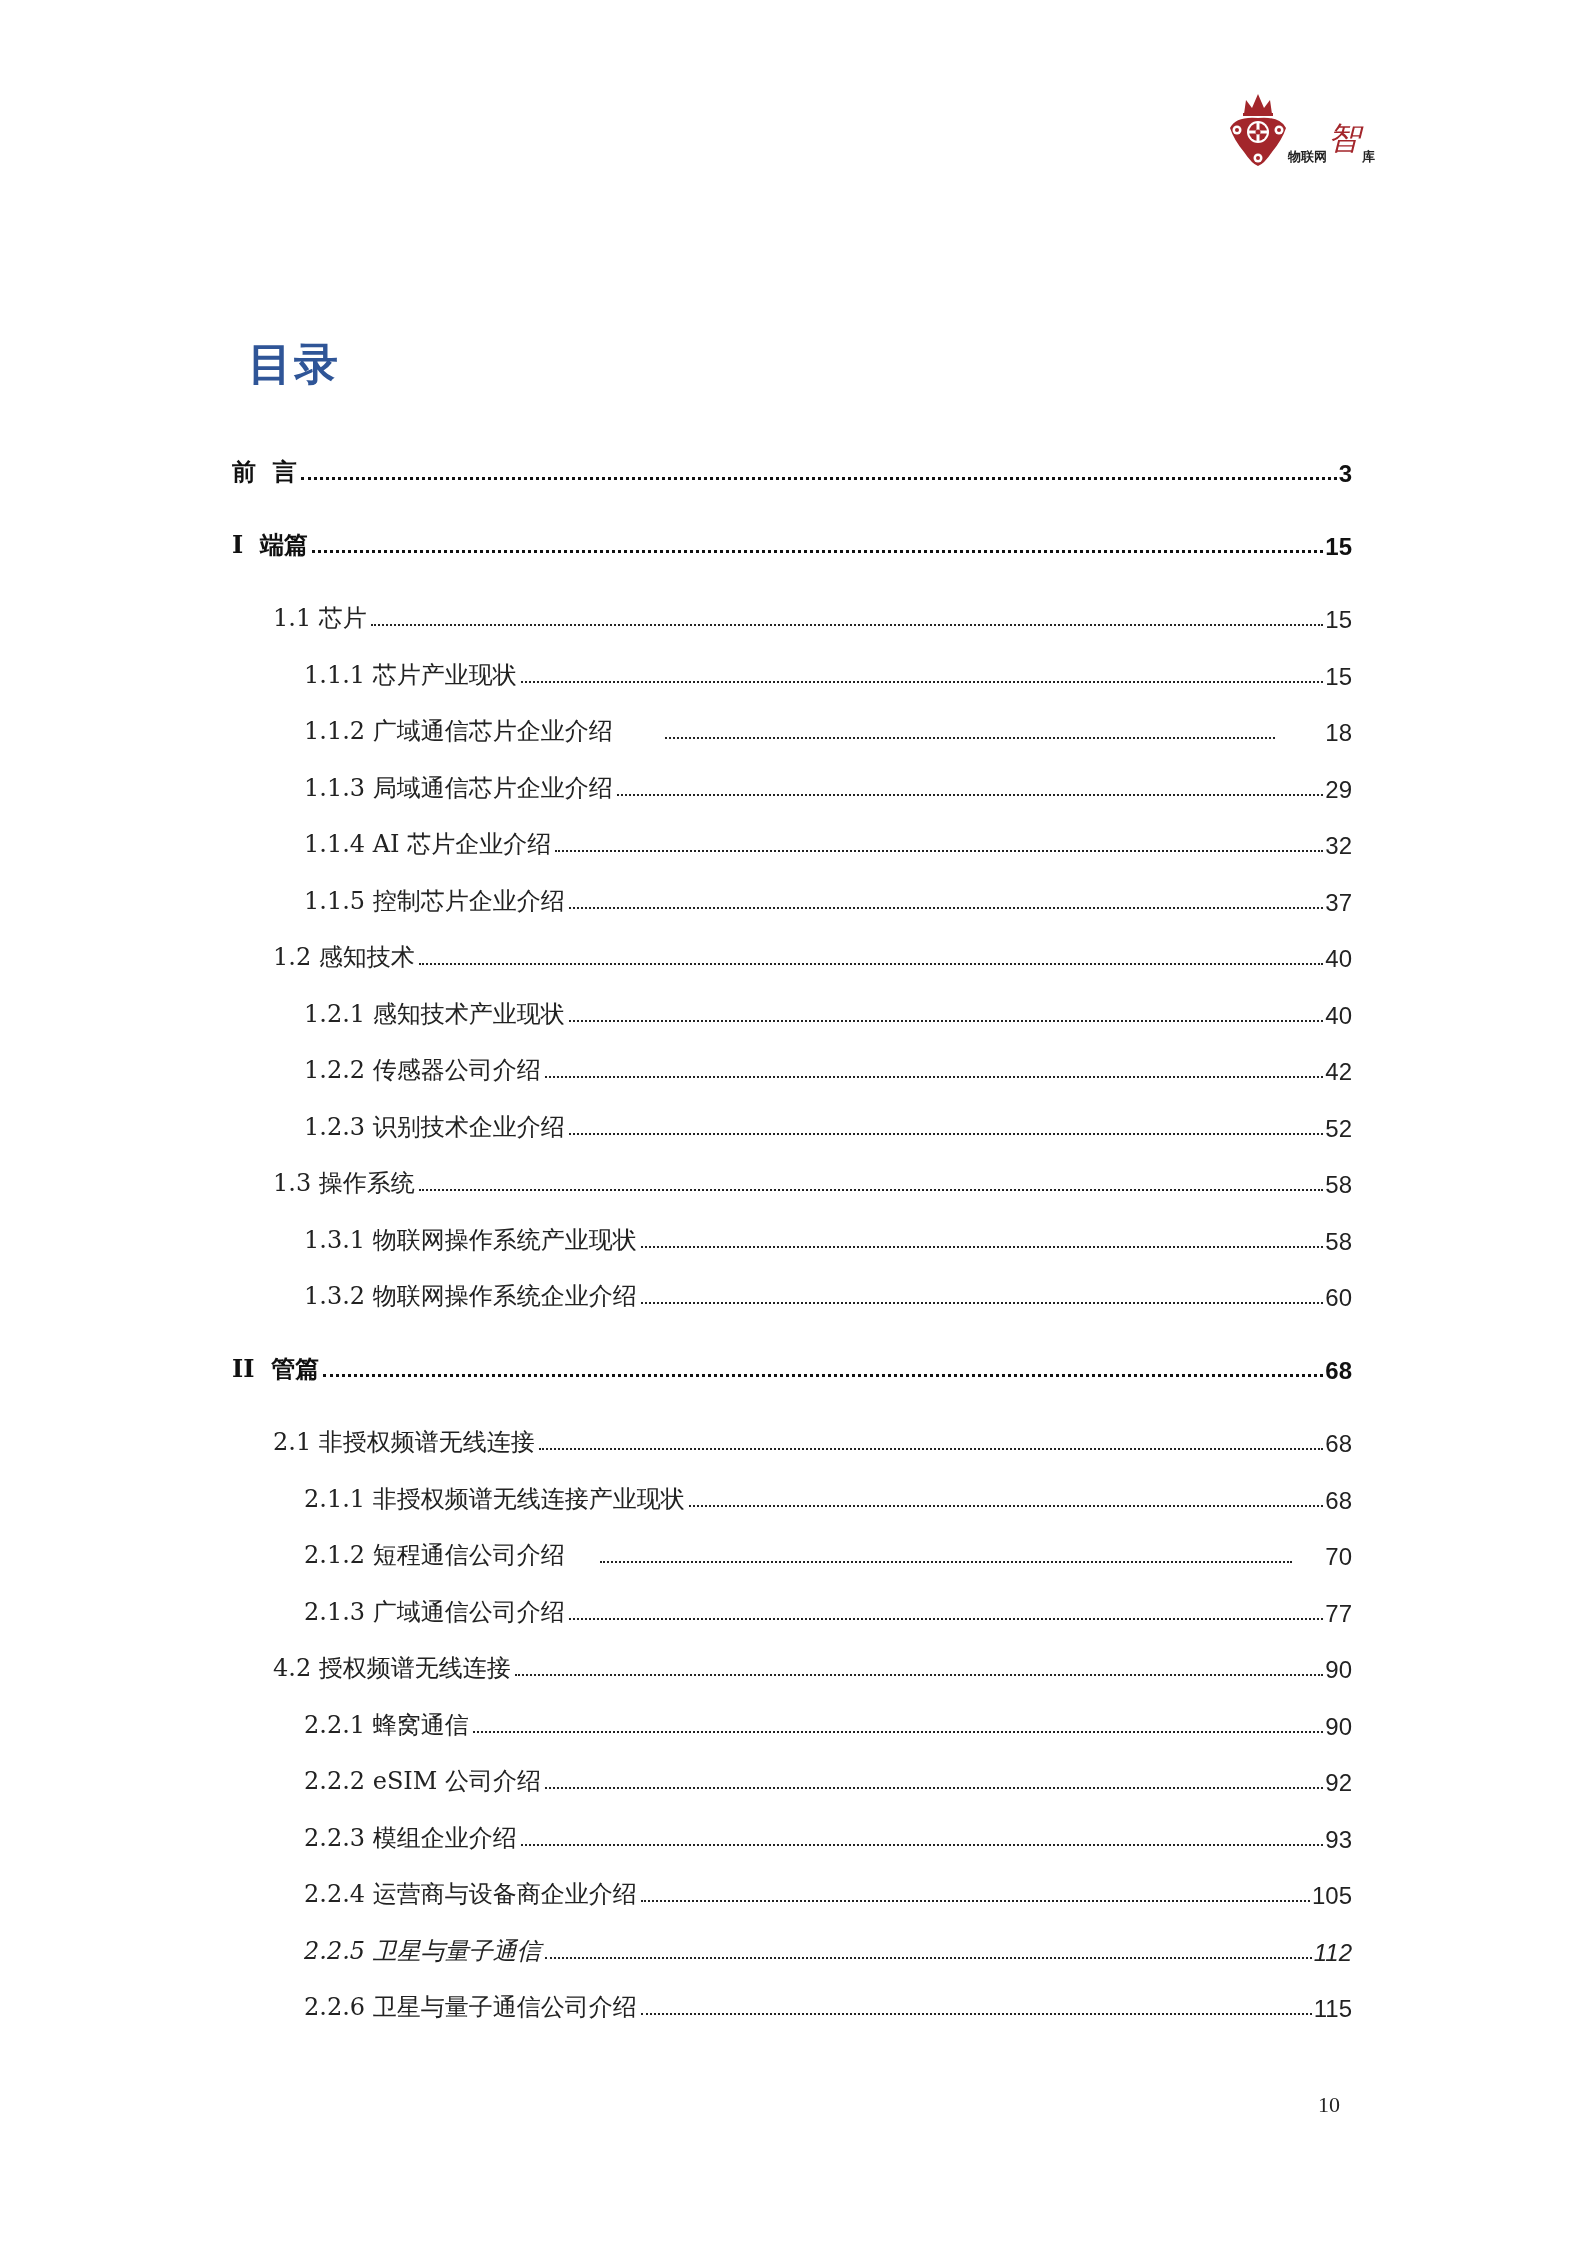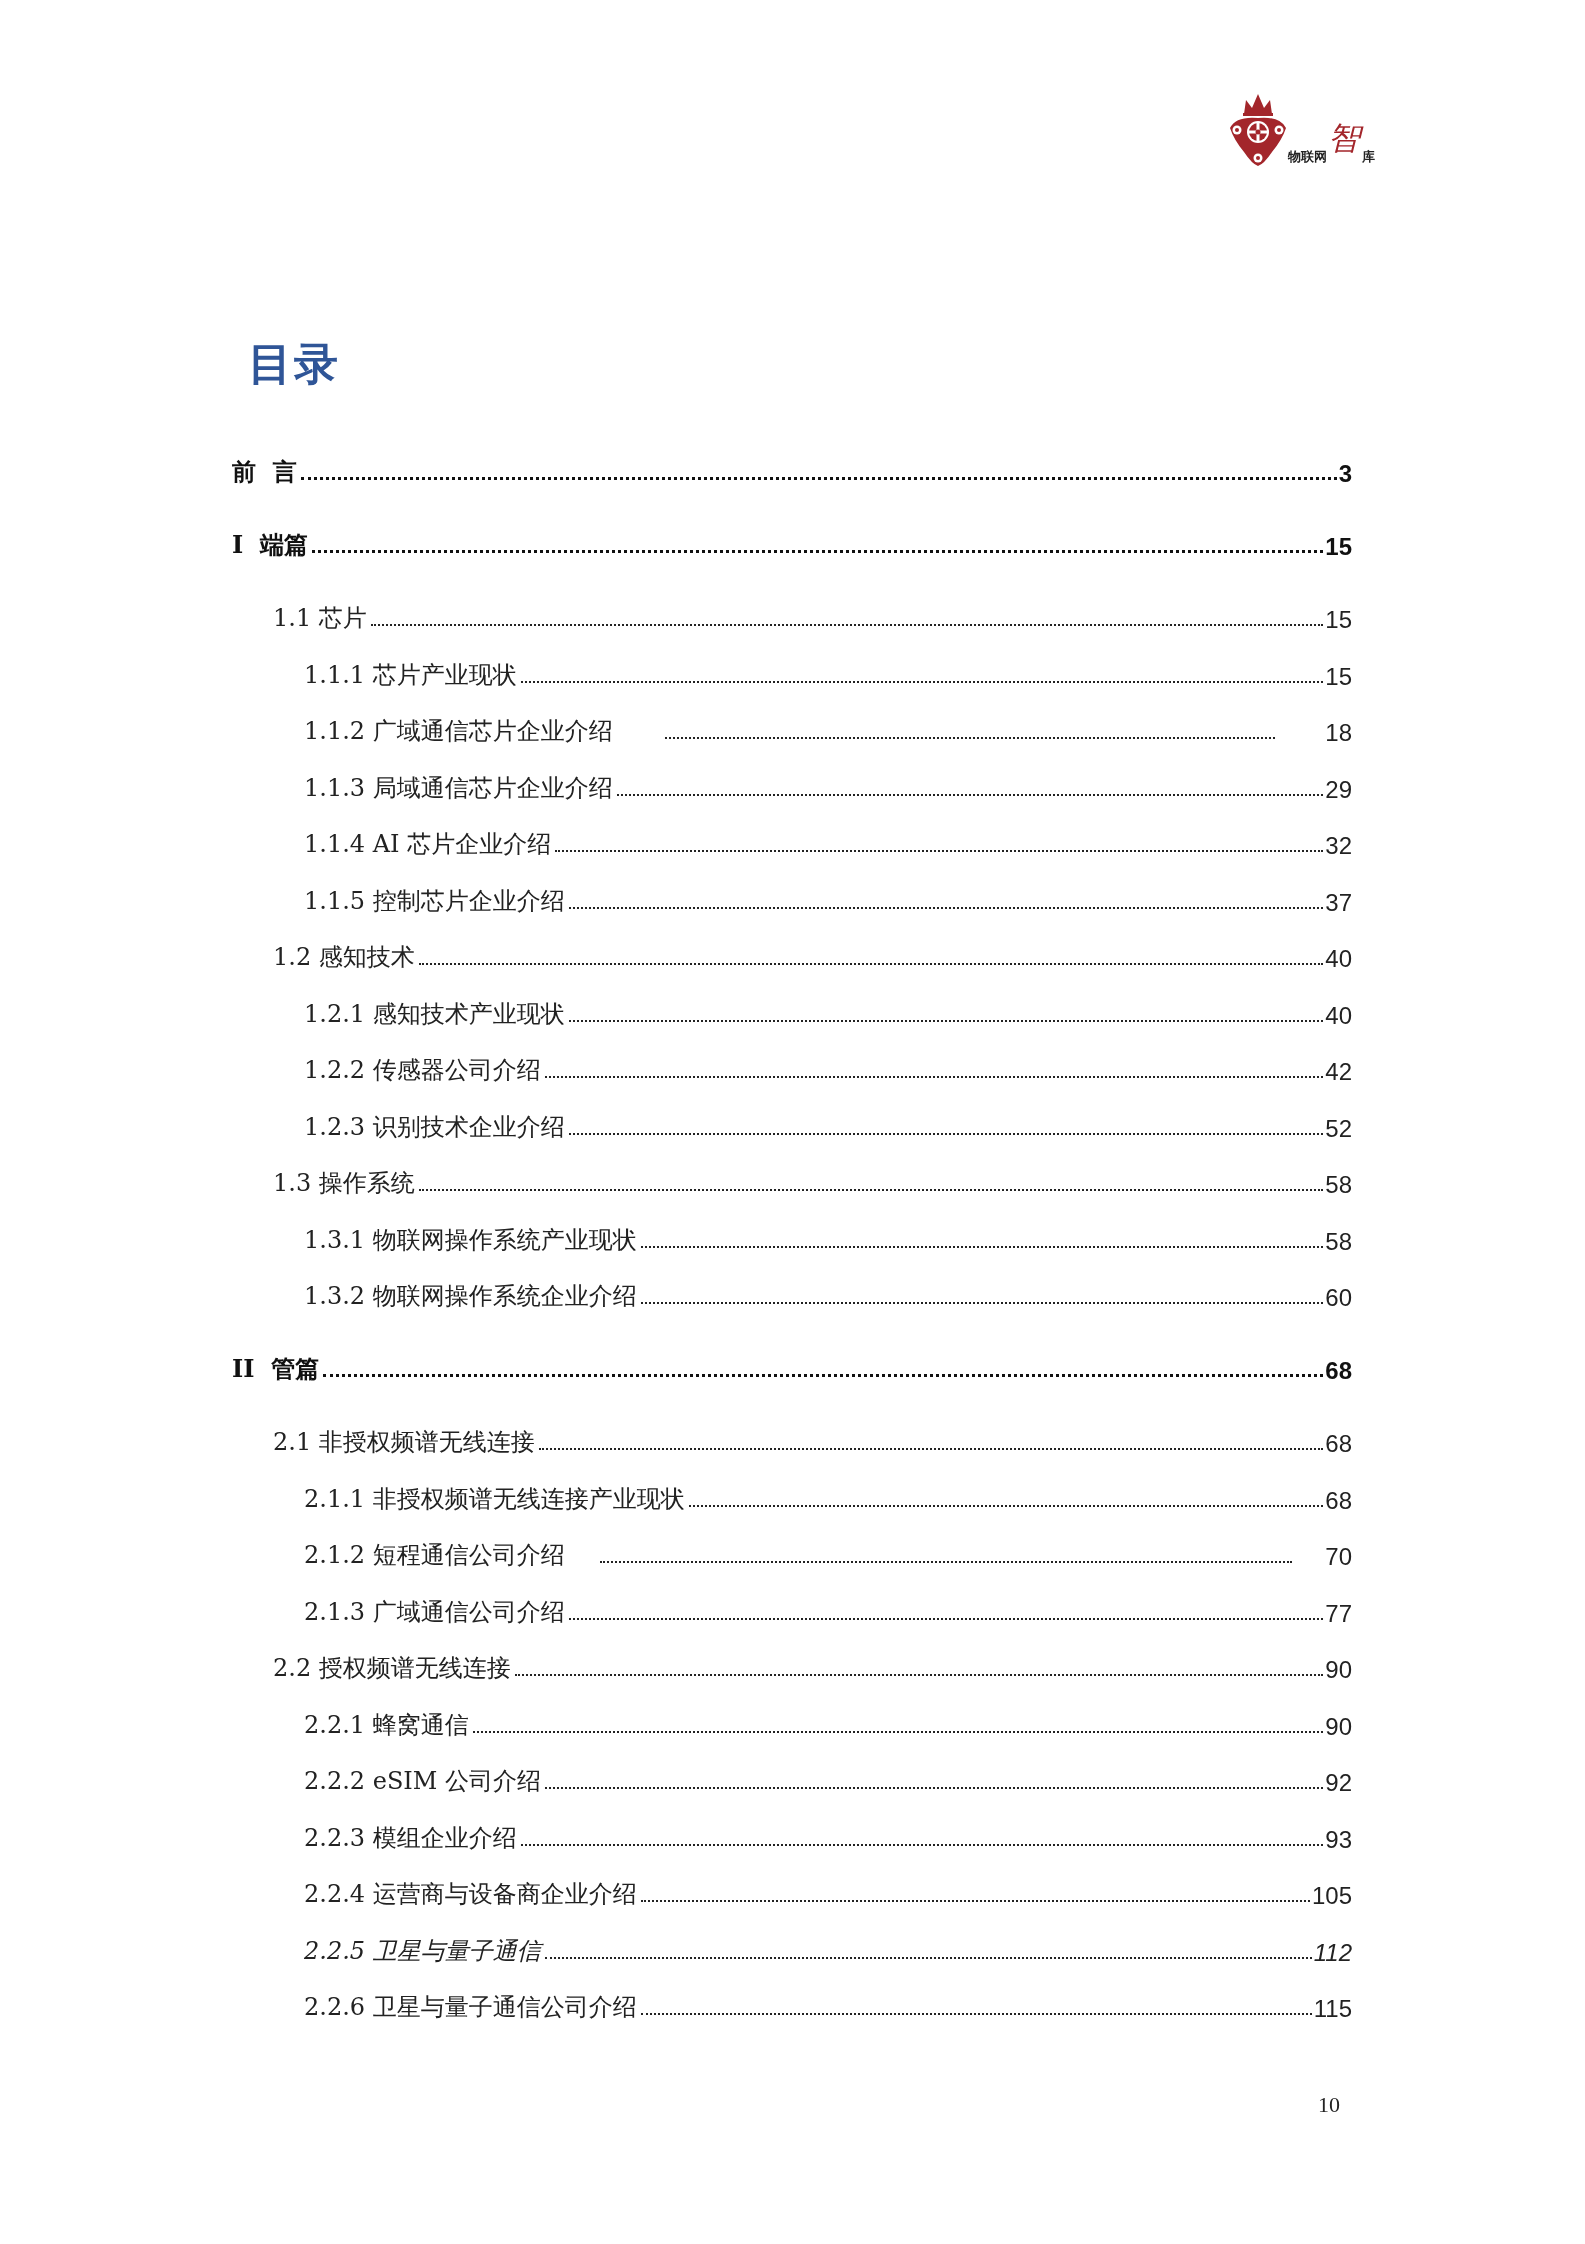--- a/index.html
+++ b/index.html
@@ -163,21 +163,21 @@
         <span class="label">2.1.2 短程通信公司介绍</span>
         <span class="leader"></span>
         <span class="page-num">70</span>
       </div>
       <div class="row lvl3" style="top: 1592px;">
         <span class="label">2.1.3 广域通信公司介绍</span>
         <span class="leader"></span>
         <span class="page-num">77</span>
       </div>
       <div class="row lvl2" style="top: 1648px;">
-        <span class="label">2.2 授权频谱无线连接</span>
+        <span class="label">4.2 授权频谱无线连接</span>
         <span class="leader"></span>
         <span class="page-num">90</span>
       </div>
       <div class="row lvl3" style="top: 1705px;">
         <span class="label">2.2.1 蜂窝通信</span>
         <span class="leader"></span>
         <span class="page-num">90</span>
       </div>
       <div class="row lvl3" style="top: 1761px;">
         <span class="label">2.2.2 eSIM 公司介绍</span>

